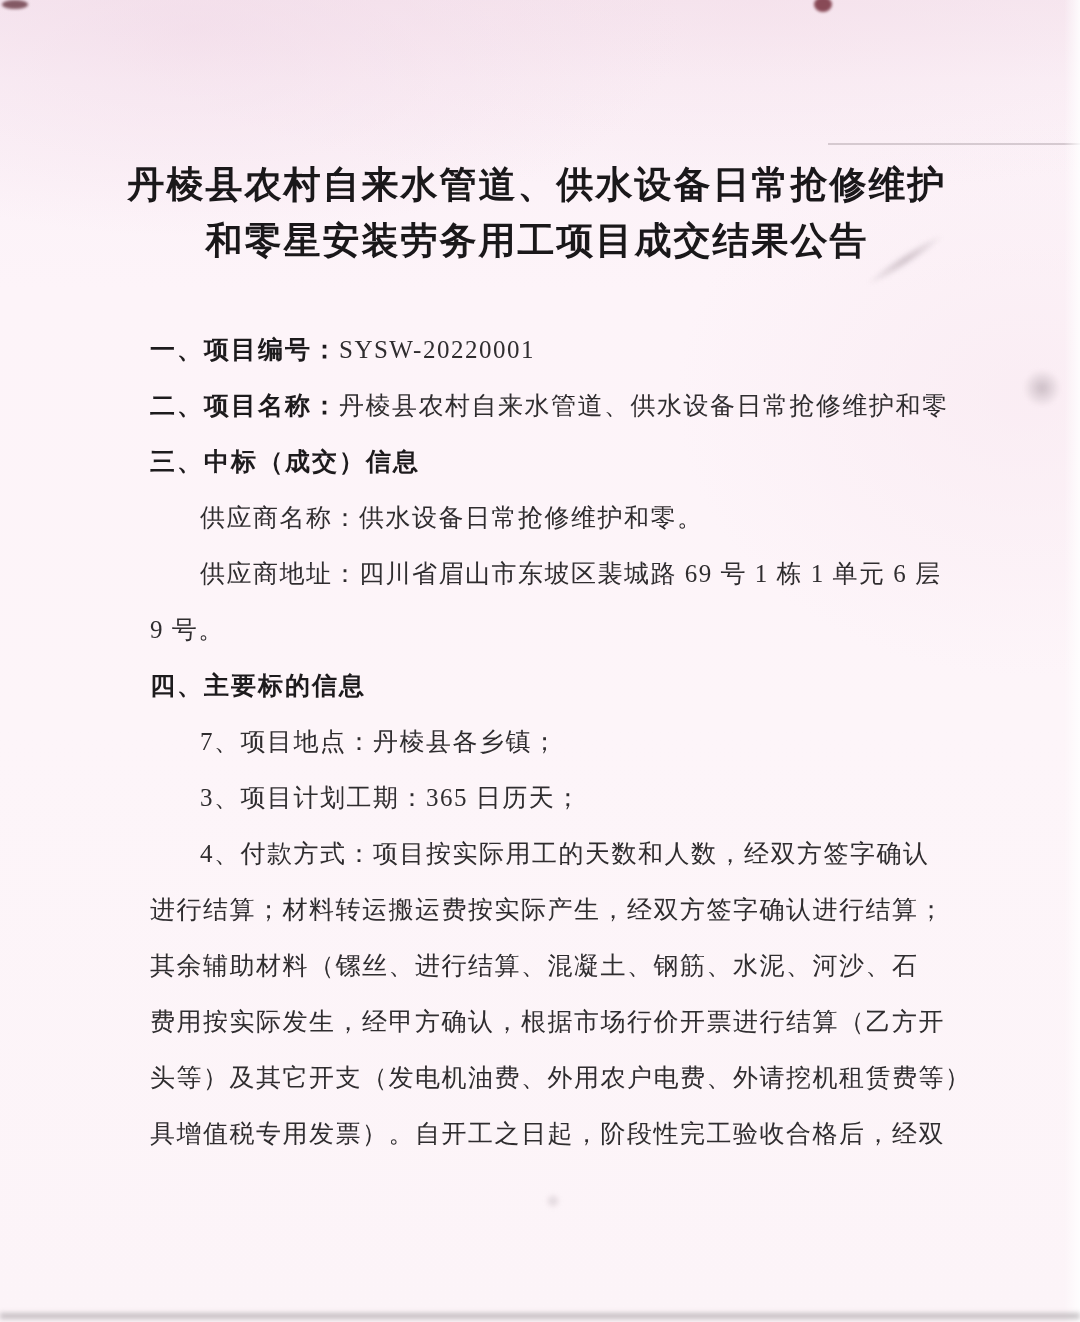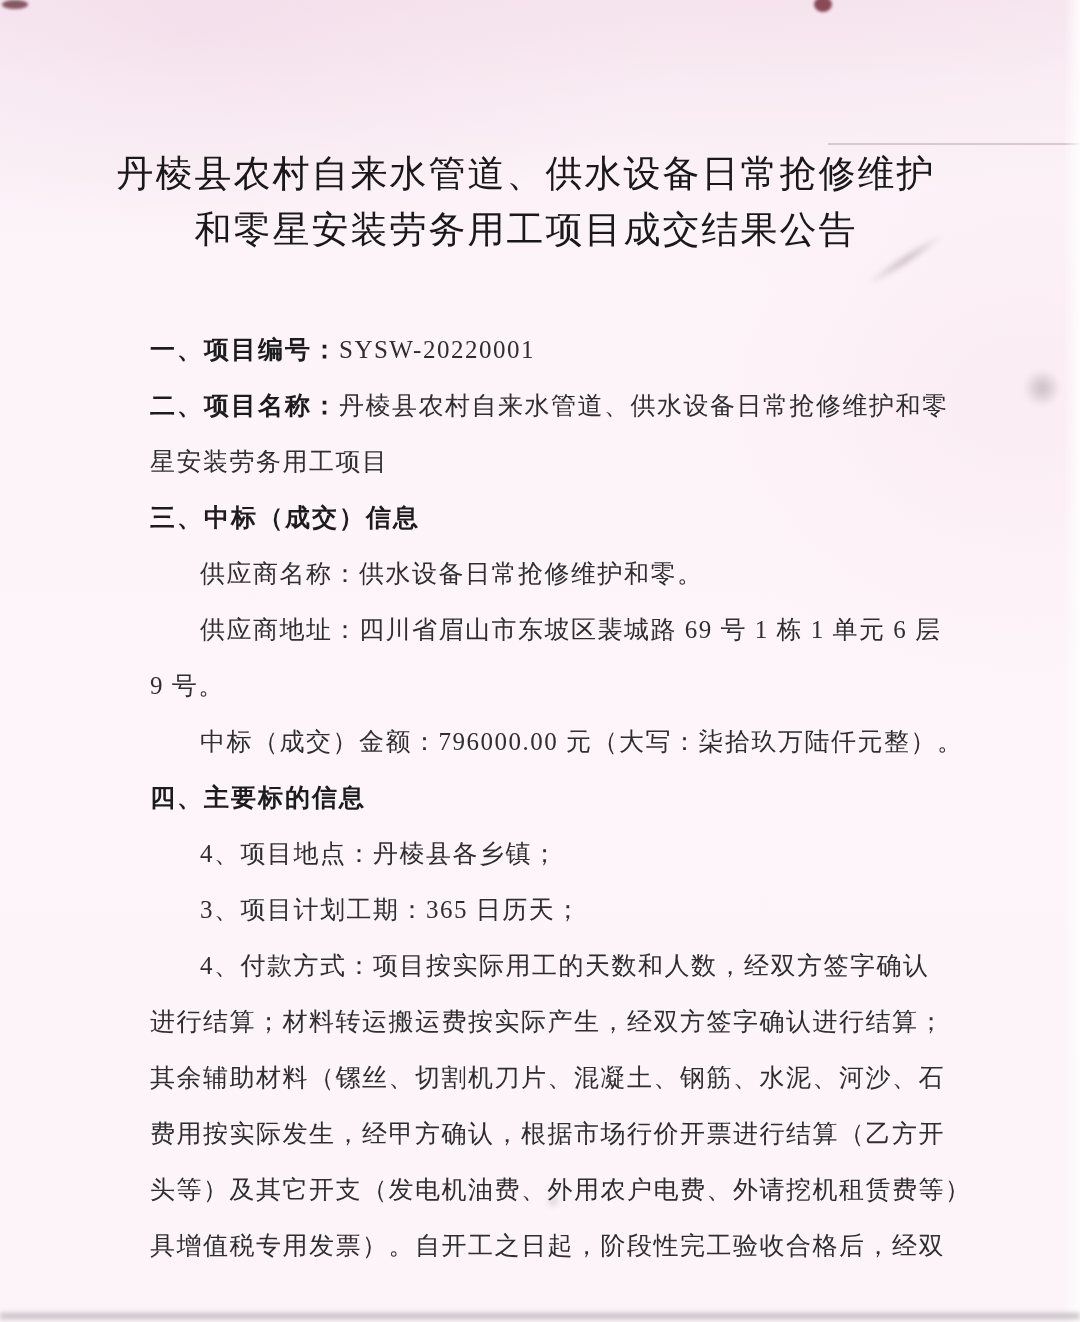--- a/index.html
+++ b/index.html
@@ -61,25 +61,25 @@
   }
   .bottom-band {
     left: 0; top: 1313px; width: 100%; height: 6px;
     background: rgba(118,112,116,0.4);
     filter: blur(2.5px);
   }
   
   .doc-title {
     position: absolute;
     top: 146px; left: 0; width: 1052px;
-    margin: 0;
+    margin: 11px;
     text-align: center;
     font-size: 37px;
     line-height: 56px;
-    font-weight: normal;
+    font-weight: bold;
     letter-spacing: 2px;
     color: #1a181a;
     font-family: "Liberation Serif", "DejaVu Serif", serif;
   }
   .t-line { display: block; }
   
   .doc-body {
     position: absolute;
     top: 321px; left: 150px; width: 790px;
     font-size: 25px;
@@ -115,29 +115,27 @@
   <div class="artifact bottom-band"></div>
 
   <h1 class="doc-title">
     <span class="t-line">丹棱县农村自来水管道、供水设备日常抢修维护</span>
     <span class="t-line">和零星安装劳务用工项目成交结果公告</span>
   </h1>
 
   <div class="doc-body">
       <div class="line"><span class="label">一、项目编号：</span><span class="text">SYSW-20220001</span></div>
       <div class="line"><span class="label">二、项目名称：</span><span class="text">丹棱县农村自来水管道、供水设备日常抢修维护和零</span></div>
-      <div class="line"><span class="label"></span><span class="text">星安装劳务用工项目</span></div>
       <div class="line"><span class="label">三、中标（成交）信息</span><span class="text"></span></div>
       <div class="line indent"><span class="label"></span><span class="text">供应商名称：供水设备日常抢修维护和零。</span></div>
       <div class="line indent"><span class="label"></span><span class="text">供应商地址：四川省眉山市东坡区裴城路 69 号 1 栋 1 单元 6 层</span></div>
       <div class="line"><span class="label"></span><span class="text">9 号。</span></div>
-      <div class="line indent"><span class="label"></span><span class="text">中标（成交）金额：796000.00 元（大写：柒拾玖万陆仟元整）。</span></div>
       <div class="line"><span class="label">四、主要标的信息</span><span class="text"></span></div>
-      <div class="line indent"><span class="label"></span><span class="text">4、项目地点：丹棱县各乡镇；</span></div>
+      <div class="line indent"><span class="label"></span><span class="text">7、项目地点：丹棱县各乡镇；</span></div>
       <div class="line indent"><span class="label"></span><span class="text">3、项目计划工期：365 日历天；</span></div>
       <div class="line indent"><span class="label"></span><span class="text">4、付款方式：项目按实际用工的天数和人数，经双方签字确认</span></div>
       <div class="line"><span class="label"></span><span class="text">进行结算；材料转运搬运费按实际产生，经双方签字确认进行结算；</span></div>
-      <div class="line"><span class="label"></span><span class="text">其余辅助材料（镙丝、切割机刀片、混凝土、钢筋、水泥、河沙、石</span></div>
+      <div class="line"><span class="label"></span><span class="text">其余辅助材料（镙丝、进行结算、混凝土、钢筋、水泥、河沙、石</span></div>
       <div class="line"><span class="label"></span><span class="text">费用按实际发生，经甲方确认，根据市场行价开票进行结算（乙方开</span></div>
       <div class="line"><span class="label"></span><span class="text">头等）及其它开支（发电机油费、外用农户电费、外请挖机租赁费等）</span></div>
       <div class="line"><span class="label"></span><span class="text">具增值税专用发票）。自开工之日起，阶段性完工验收合格后，经双</span></div>
     </div>
 </div>
 
 </body></html>

